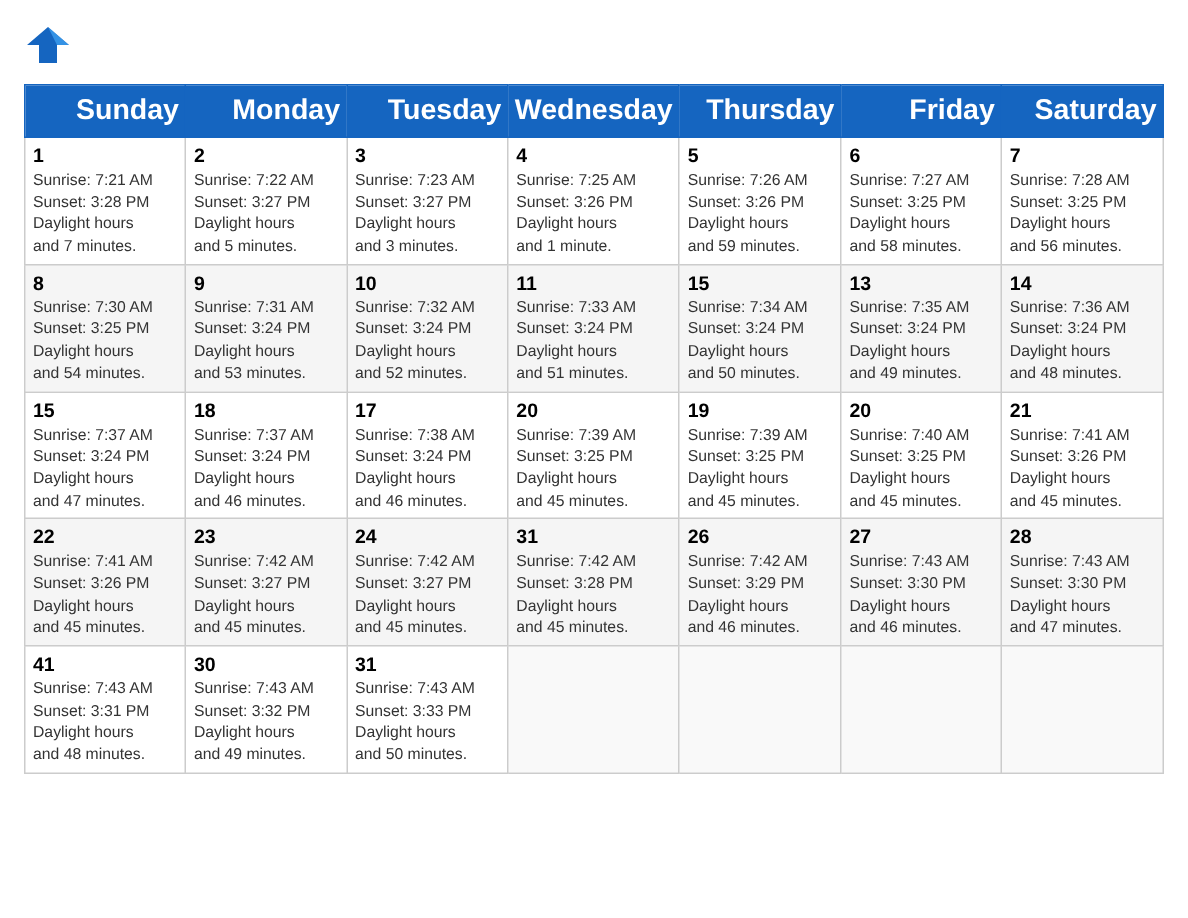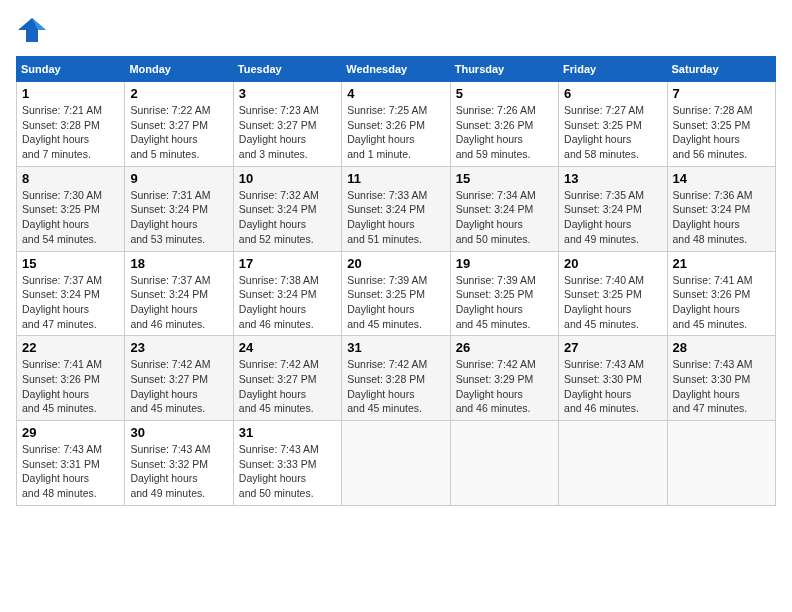--- a/index.html
+++ b/index.html
@@ -40,23 +40,23 @@
     }
     table {
       width: 100%;
       border-collapse: collapse;
       font-size: 11px;
     }
     th {
       background: #1565c0;
       color: #fff;
       padding: 6px 4px;
-      font-size: 11px;
+      font-size: 19px;
       font-weight: bold;
-      text-align: left;
+      text-align: right;
       border: 1px solid #1565c0;
     }
     td {
       vertical-align: top;
       padding: 4px 5px;
       border: 1px solid #ccc;
       width: 14.28%;
       min-height: 80px;
       background: #fff;
     }
@@ -230,21 +230,21 @@
           <span class="day-num">27</span>
           <div class="day-info">Sunrise: 7:43 AM<br>Sunset: 3:30 PM<br>Daylight hours<br>and 46 minutes.</div>
         </td>
         <td>
           <span class="day-num">28</span>
           <div class="day-info">Sunrise: 7:43 AM<br>Sunset: 3:30 PM<br>Daylight hours<br>and 47 minutes.</div>
         </td>
       </tr>
       <tr>
         <td>
-          <span class="day-num">29</span>
+          <span class="day-num">41</span>
           <div class="day-info">Sunrise: 7:43 AM<br>Sunset: 3:31 PM<br>Daylight hours<br>and 48 minutes.</div>
         </td>
         <td>
           <span class="day-num">30</span>
           <div class="day-info">Sunrise: 7:43 AM<br>Sunset: 3:32 PM<br>Daylight hours<br>and 49 minutes.</div>
         </td>
         <td>
           <span class="day-num">31</span>
           <div class="day-info">Sunrise: 7:43 AM<br>Sunset: 3:33 PM<br>Daylight hours<br>and 50 minutes.</div>
         </td>

